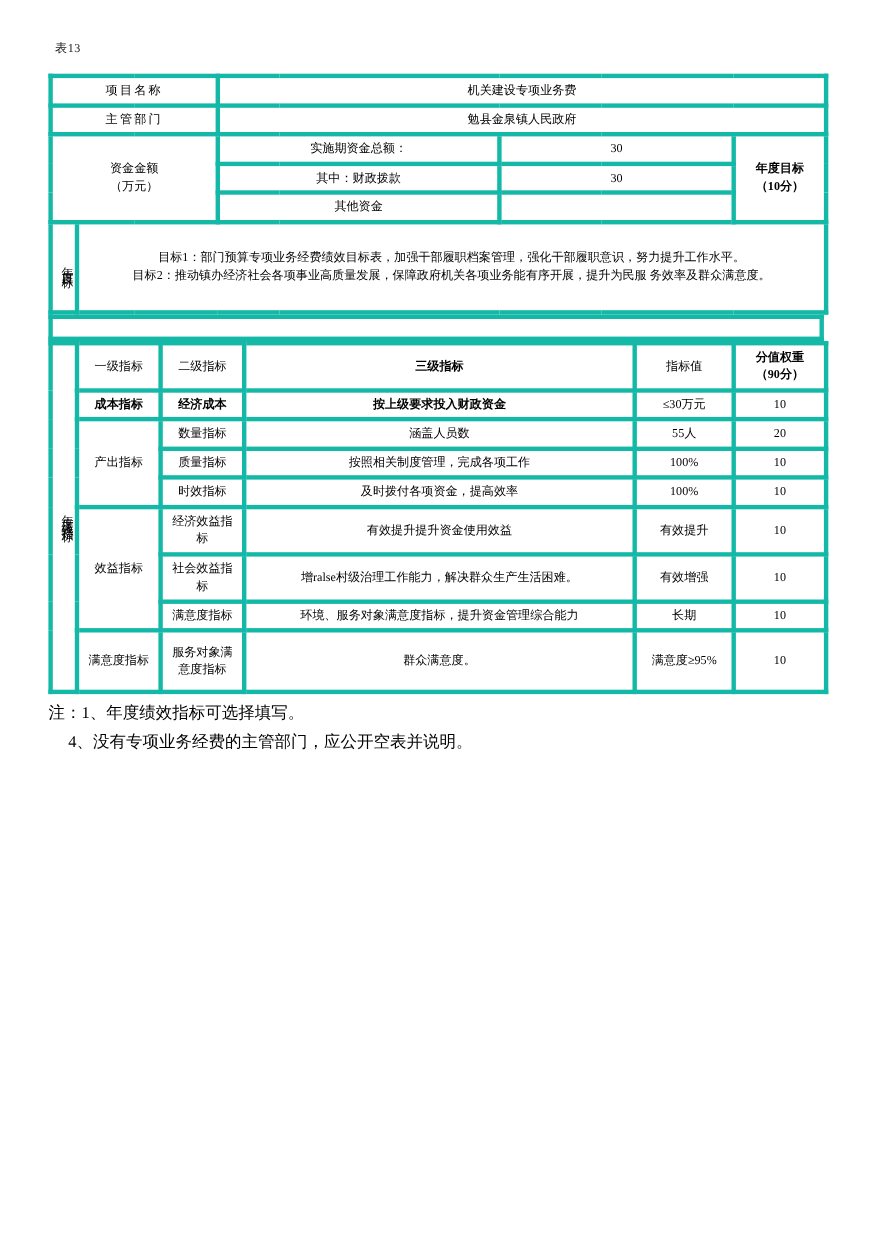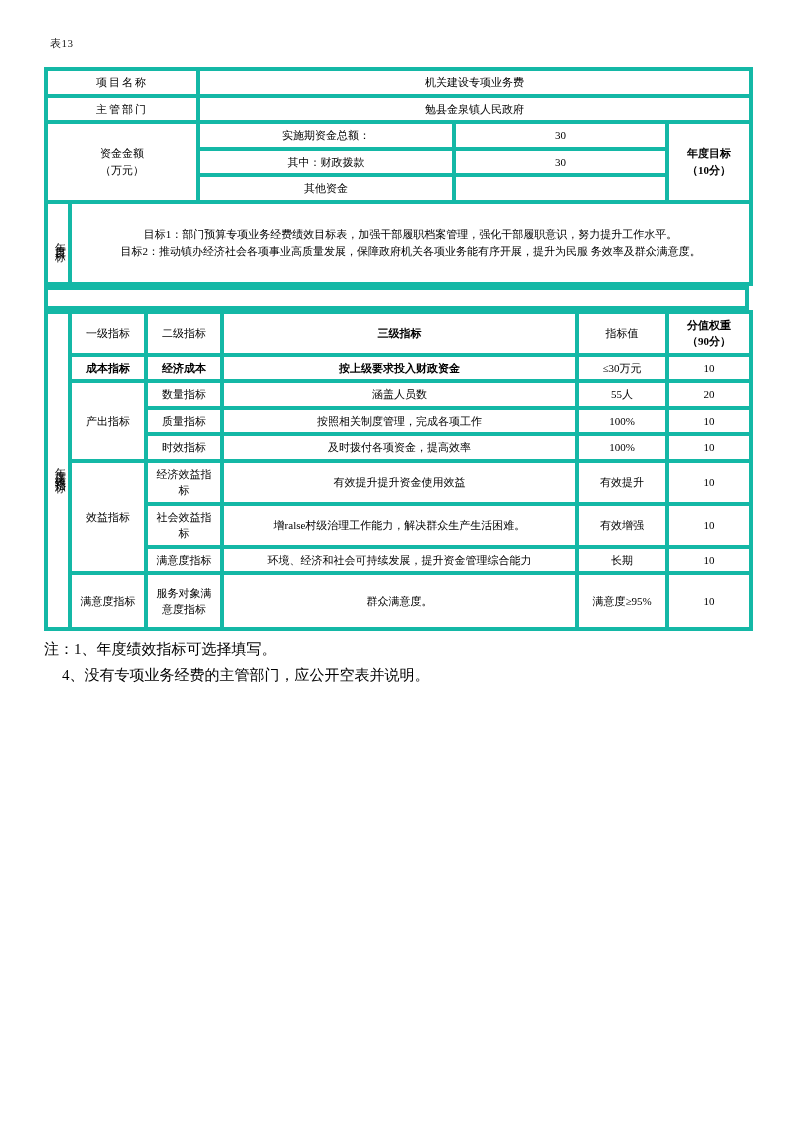--- a/index.html
+++ b/index.html
@@ -231,21 +231,21 @@
         <td>10</td>
       </tr>
       <tr>
         <td>社会效益指标</td>
         <td class="left">增ralse村级治理工作能力，解决群众生产生活困难。</td>
         <td class="small">有效增强</td>
         <td>10</td>
       </tr>
       <tr>
         <td>满意度指标</td>
-        <td class="left">环境、经济和社会可持续发展，提升资金管理综合能力</td>
+        <td class="left">环境、服务对象满意度指标，提升资金管理综合能力</td>
         <td class="small">长期</td>
         <td>10</td>
       </tr>
 
       <tr>
         <td>满意度指标</td>
         <td style="height:46px">服务对象满意度指标</td>
         <td class="left">群众满意度。</td>
         <td class="xsmall">满意度≥95%</td>
         <td>10</td>

